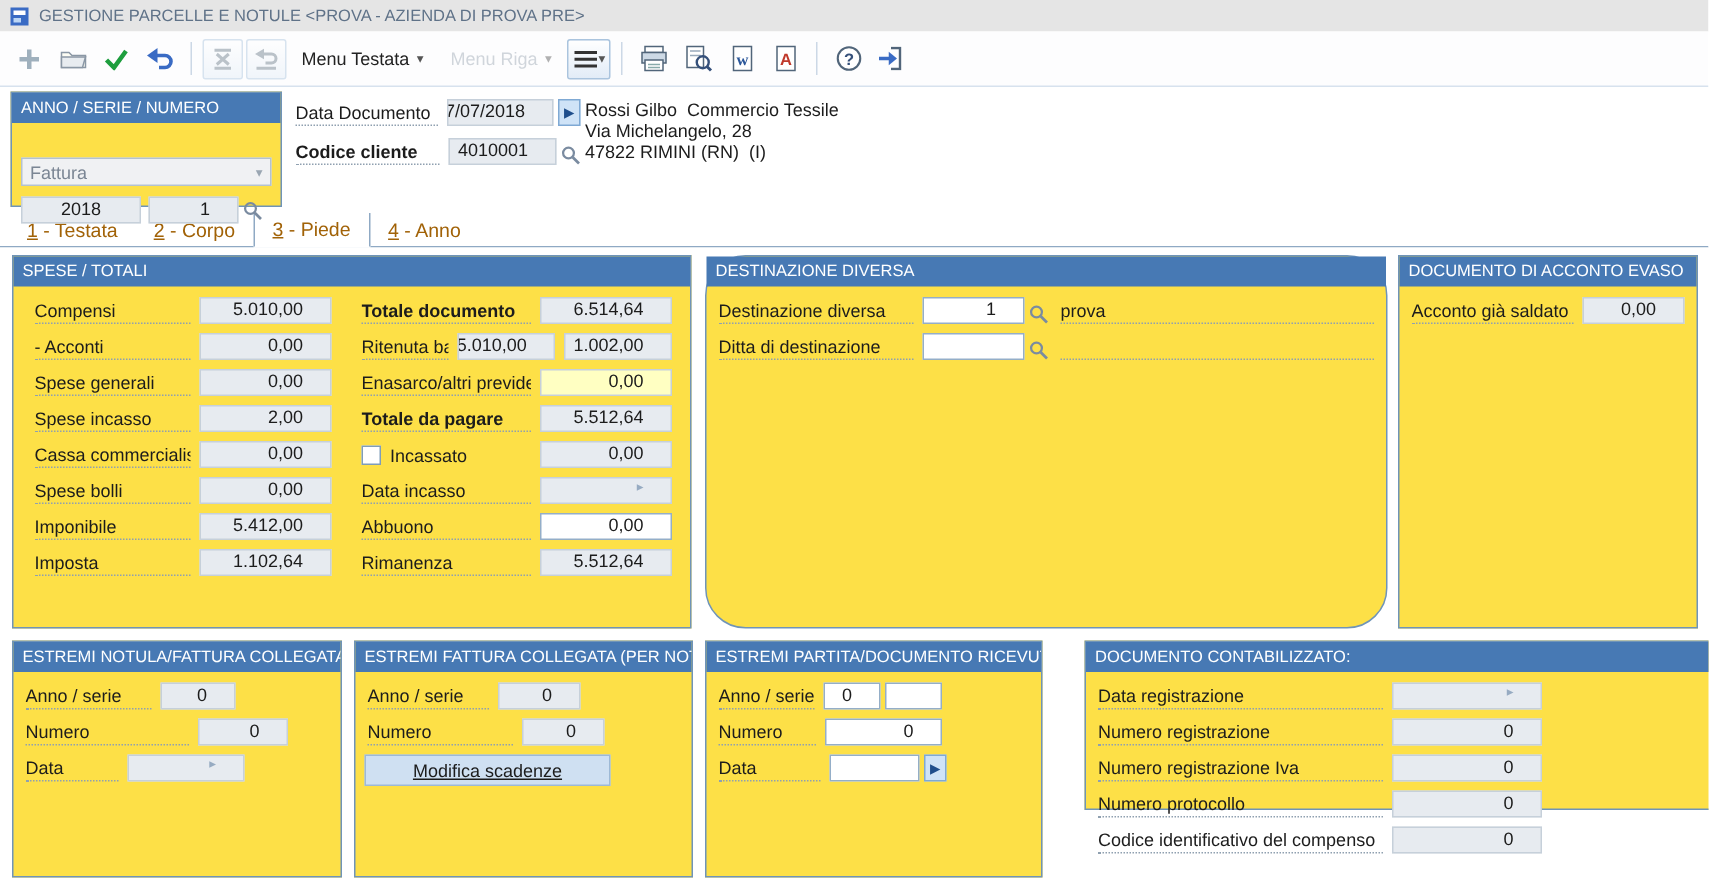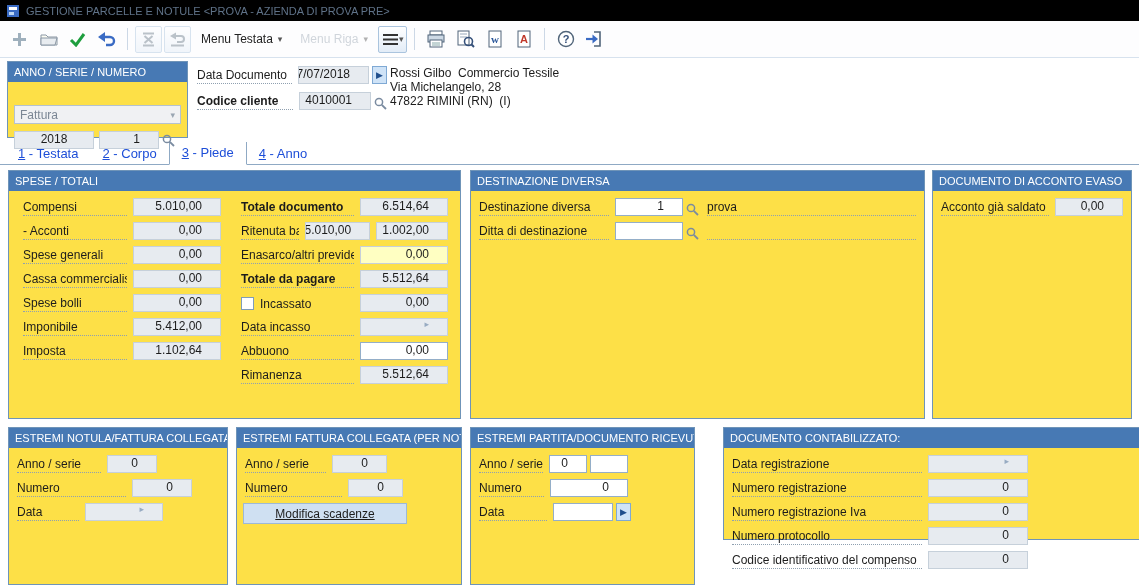--- a/index.html
+++ b/index.html
@@ -1,21 +1,21 @@
 <!DOCTYPE html>
 <html><head>
 <meta charset="utf-8">
 <style>
   * { box-sizing:border-box; margin:0; padding:0; }
   html,body { width:1139px; height:586px; overflow:hidden; }
   body { font-family:"Liberation Sans", sans-serif; font-size:12px; color:#1c1c1c; background:#fff; }
   .pre { white-space:pre; }
 
   
-  .titlebar { height:21px; background:#000000; display:flex; align-items:center; gap:6px; padding:0 6px; }
+  .titlebar { height:21px; background:#e5e5e5; display:flex; align-items:center; gap:6px; padding:0 6px; }
   .titlebar .title { font-size:11px; color:#5f7288; }
 
   
   .toolbar { height:37px; background:#fdfdfe; border-bottom:1px solid #d7e2ee; display:flex; align-items:center; gap:2px; padding:0 6px; }
   .tbtn { height:27px; min-width:27px; display:flex; align-items:center; justify-content:center; border:1px solid transparent; border-radius:2px; padding:0 3px; cursor:default; }
   .tbtn.boxed { border-color:#aac4de; background:linear-gradient(#ffffff,#e2ecf7); }
   .tbtn.disabled { opacity:.45; }
   .tsep { width:1px; height:22px; background:#ccd8e6; margin:0 5px; }
   .menu-btn { font-size:12px; color:#222; display:flex; gap:5px; align-items:center; padding:0 7px; }
   .menu-btn.disabled { color:#9aa6b2; }
@@ -44,28 +44,28 @@
   .lblline.grow { flex:1; }
   .lbl { white-space:nowrap; }
   .lbl.b { font-weight:bold; }
 
   .mag { margin-left:3px; flex:none; }
   .abtn { width:15px; height:18px; background:#cfe3f7; border:1px solid #7fa9d4; color:#1f4e8c; font-size:9px; display:flex; align-items:center; justify-content:center; margin-left:3px; flex:none; }
   .cb { width:13px; height:13px; background:#fff; border:1px solid #7f9db9; margin:0 6px 2px 0; flex:none; }
 
   
   .tabbar { height:23px; display:flex; align-items:flex-end; padding-left:6px; border-bottom:1px solid #8fa9c4; background:#fff; }
-  .tab { padding:3px 12px 4px; font-size:13px; color:#1d4ed8; margin-bottom:-1px; }
+  .tab { padding:3px 12px 4px; font-size:13px; color:#a16207; margin-bottom:-1px; }
   .tab .num { text-decoration:underline; }
   .tab.active { background:#fff; border:1px solid #8fa9c4; border-bottom:1px solid #fff; }
 
   
   .main { position:relative; height:423px; background:#fff; }
   .p-spese   { left:8px;   top:5px;   width:453px; height:249px; }
-  .p-dest    { left:470px; top:5px;   width:455px; height:249px; }
+  .p-dest    { left:470px; top:5px;   width:455px; height:249px;border-radius:27px; }
   .p-acconto { left:932px; top:5px;   width:200px; height:249px; }
   .p-notula  { left:8px;   top:262px; width:220px; height:158px; }
   .p-fatt    { left:236px; top:262px; width:226px; height:158px; }
   .p-part    { left:470px; top:262px; width:225px; height:158px; }
   .p-contab  { left:703px; top:262px; width:430px; height:113px;margin-left:20px; }
 
   .sp-left  { position:absolute; left:6px;  top:27px; width:214px; }
   .sp-right { position:absolute; left:224px; top:27px; right:4px; }
   .pbody { padding-top:7px; }
 
@@ -277,20 +277,28 @@
       <div class="frow">
           <div class="lblline grow">
             <span class="lbl">Spese generali</span>
           </div>
           <div class="fbox w88">
             <span class="val">0,00</span>
           </div>
         </div>
       <div class="frow">
           <div class="lblline grow">
+            <span class="lbl">Spese incasso</span>
+          </div>
+          <div class="fbox w88">
+            <span class="val">2,00</span>
+          </div>
+        </div>
+      <div class="frow">
+          <div class="lblline grow">
             <span class="lbl">Cassa commercialisti</span>
           </div>
           <div class="fbox w88">
             <span class="val">0,00</span>
           </div>
         </div>
       <div class="frow">
           <div class="lblline grow">
             <span class="lbl">Spese bolli</span>
           </div>

